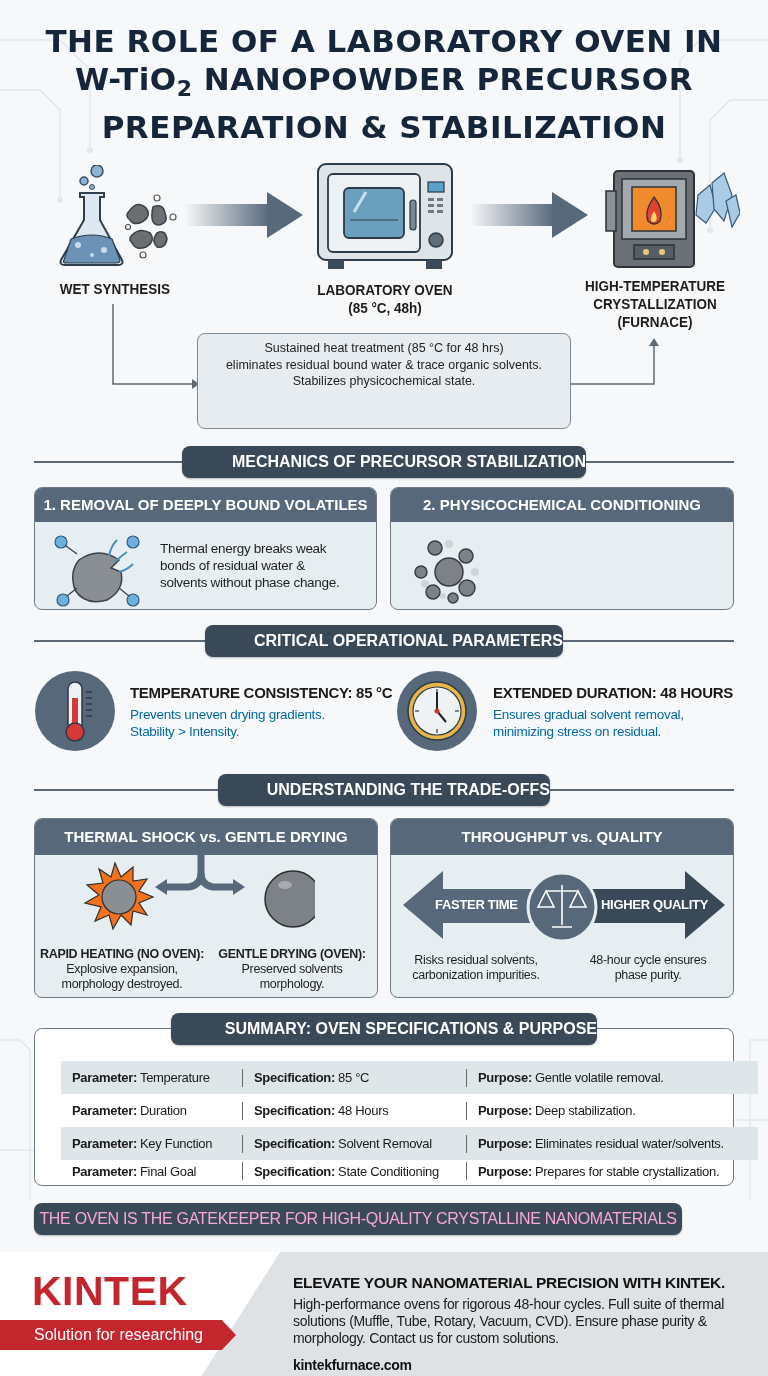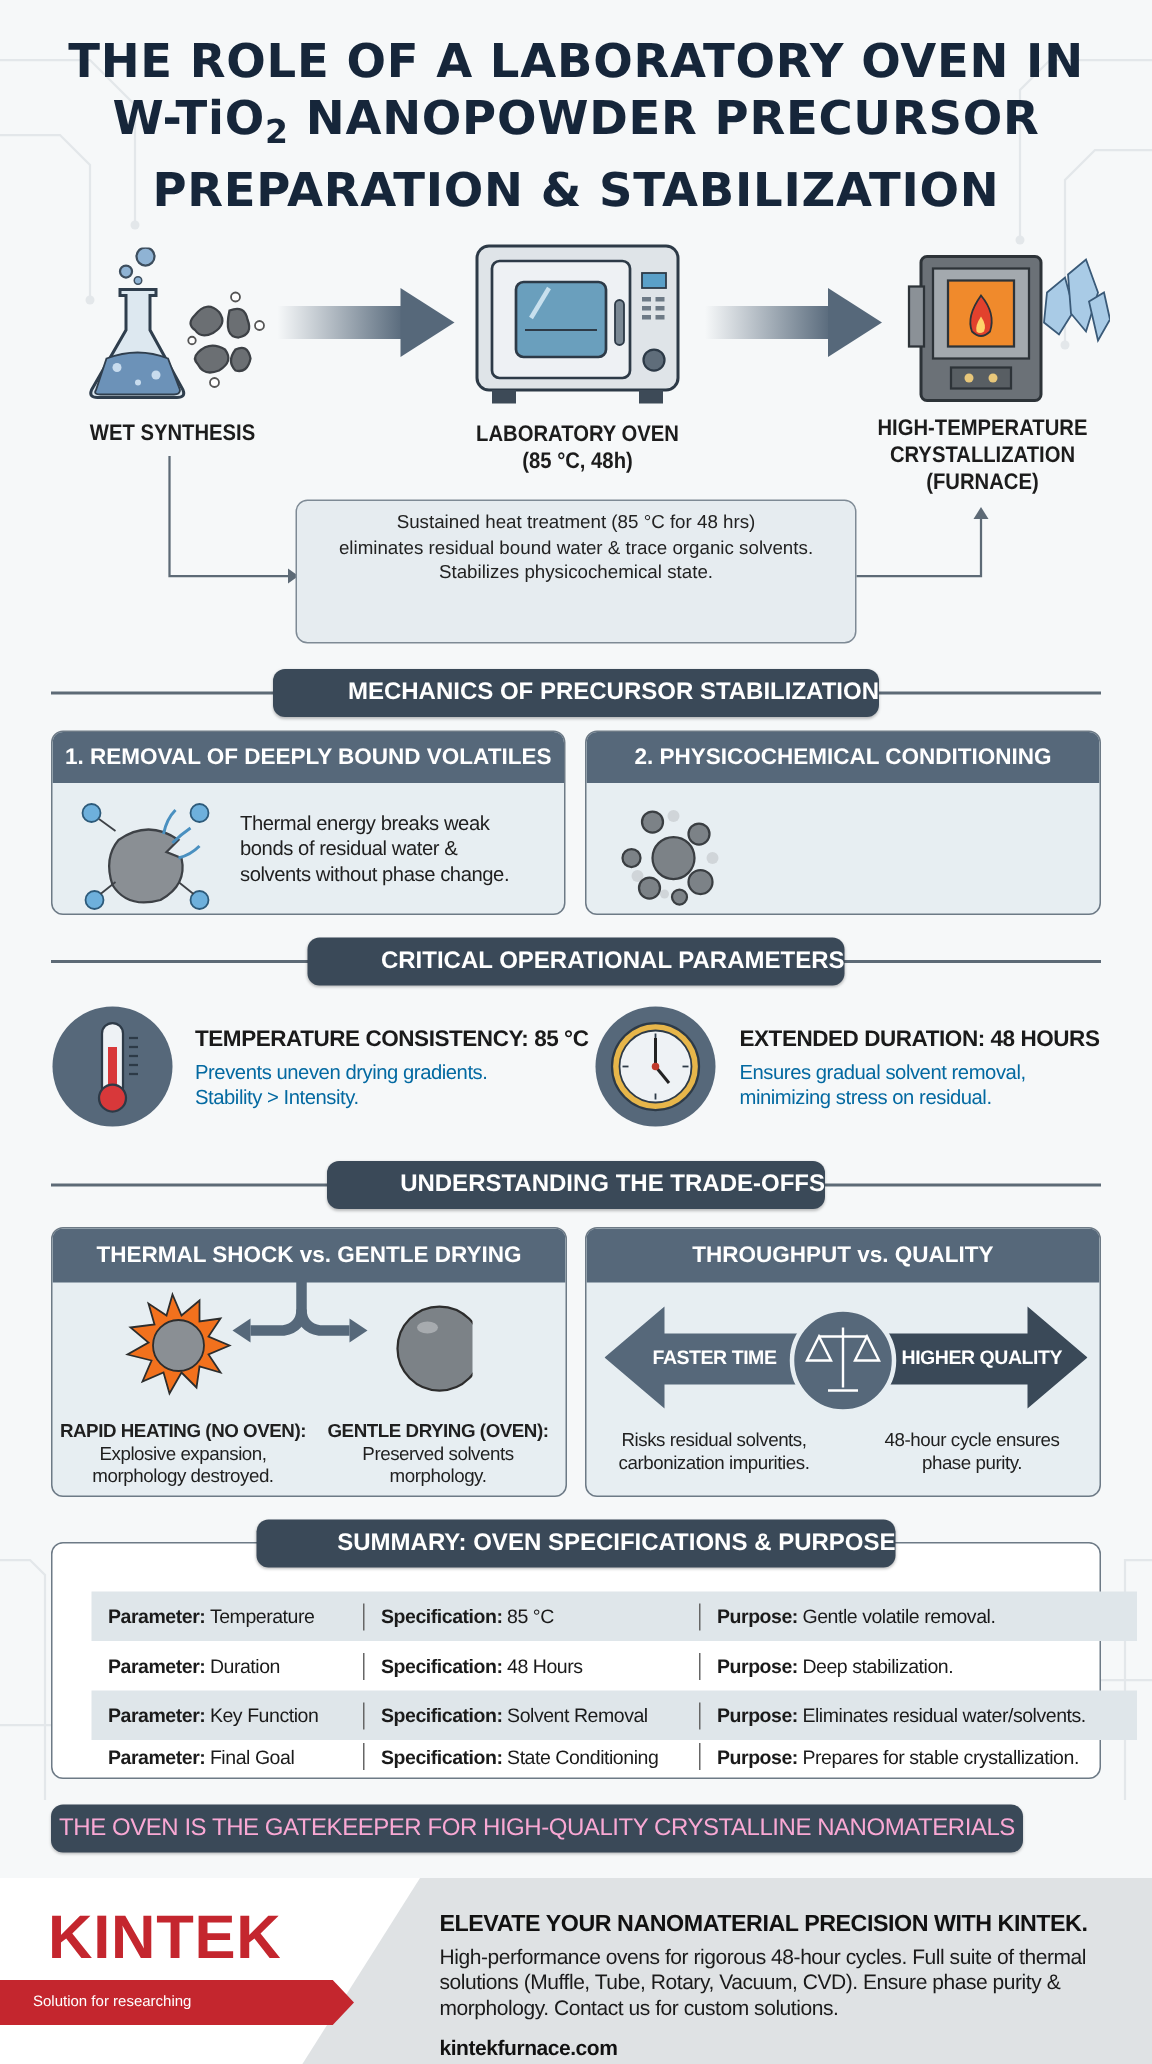--- a/index.html
+++ b/index.html
@@ -75,21 +75,21 @@
     position:absolute; left:34px; top:1203px; width:648px; height:32px; border-radius:8px;
     background:#3a4958; color:#f9a8d4; font-weight:400; font-size:16px; text-align:center; line-height:32px;
     box-shadow: 0 1px 2px rgba(0,0,0,0.25);
   }
 
   
   .footer { position:absolute; left:0; top:1252px; width:768px; height:124px; background:#dfe2e4; }
   .footer-white { position:absolute; left:0; top:0; width:280px; height:124px; background:#fff;
     clip-path: polygon(0 0, 100% 0, 72% 100%, 0 100%); }
   .kintek { position:absolute; left:32px; top:16px; font-size:41px; font-weight:700; color:#c4262e; letter-spacing:0.5px; }
-  .kintek-tag { position:absolute; left:0; top:68px; width:236px; height:30px; background:#c4262e; color:#fff; font-size:10px; line-height:30px; padding-left:22px;
+  .kintek-tag { position:absolute; left:0; top:68px; width:236px; height:30px; background:#c4262e; color:#fff; font-size:16px; line-height:30px; padding-left:34px;
     clip-path: polygon(0 0, 94% 0, 100% 50%, 94% 100%, 0 100%); }
   .foot-head { position:absolute; left:293px; top:22px; font-weight:700; font-size:15.5px; color:#111; }
   .foot-body { position:absolute; left:293px; top:44px; width:440px; font-size:14px; line-height:17px; color:#1a1a1a; }
   .foot-link { position:absolute; left:293px; top:105px; font-weight:700; font-size:14px; color:#111; }
 </style>
 </head>
 <body>
 
 <svg class="circuit" width="768" height="1376">
   <g stroke="#e3e7ea" stroke-width="1.5" fill="none">

